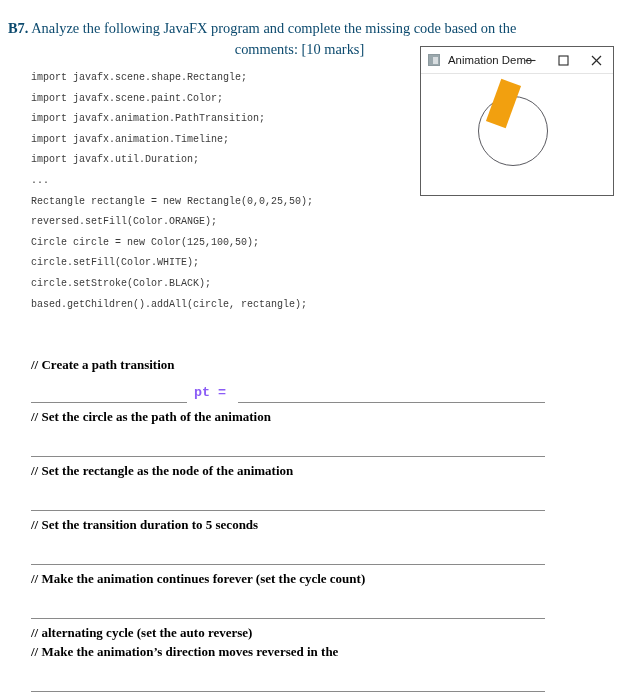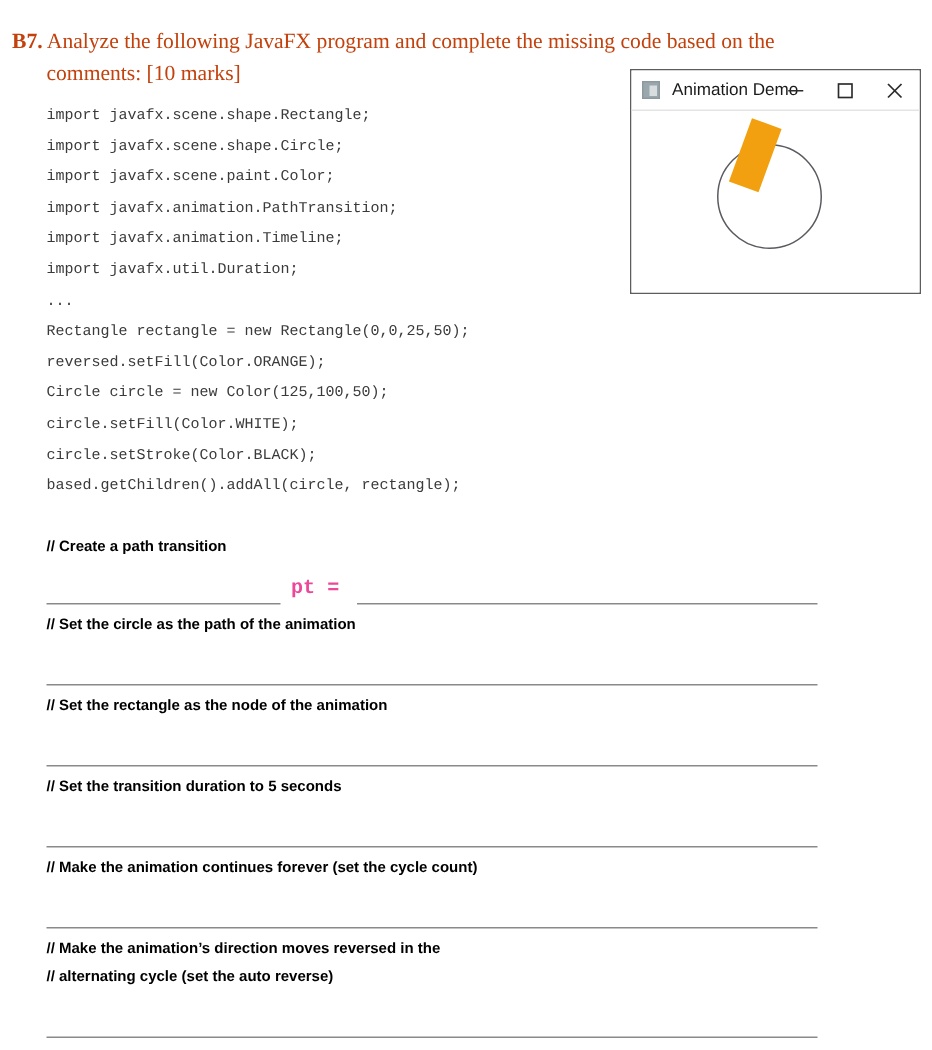--- a/index.html
+++ b/index.html
@@ -19,33 +19,34 @@
 
   
   .question-header {
     position: absolute;
     left: 8px;
     top: 18px;
     width: 575px;
     font-family: "Liberation Serif", serif;
     font-size: 14.4px;
     line-height: 20px;
-    color: #c2410c;
+    color: #0c4a6e;
   }
   .q-label {
     font-weight: bold;
     font-family: "Liberation Serif", serif;
   }
   .q-body {
     display: inline;
   }
   .q-line2 {
     display: block;
-    margin-left: 23px;
+    margin-left: 8px;
     margin-top: 1px;
+    text-align: center;
   }
 
   
   .code-block {
     position: absolute;
     left: 31px;
     top: 68px;
     width: 560px;
   }
   .code-line {
@@ -58,22 +59,22 @@
   }
 
   
   .answer-area {
     position: absolute;
     left: 31px;
     top: 355px;
     width: 565px;
   }
   .comment-line {
-    font-family: Liberation Sans, sans-serif;
-    font-size: 10px;
+    font-family: Liberation Serif, serif;
+    font-size: 13px;
     line-height: 19px;
     font-weight: bold;
     color: #000000;
     white-space: pre;
   }
   .blank-row {
     position: relative;
     height: 21px;
   }
   .blank-rule {
@@ -100,21 +101,21 @@
     width: 156px;
     border-bottom: 1.3px solid #8a8a8a;
   }
   .pt-text {
     position: absolute;
     left: 163px;
     bottom: 7px;
     font-family: "Liberation Mono", "DejaVu Sans Mono", monospace;
     font-size: 13.4px;
     font-weight: bold;
-    color: #ec4899;
+    color: #8b5cf6;
     white-space: pre;
   }
   .pt-rule-right {
     position: absolute;
     left: 207px;
     bottom: 4px;
     width: 307px;
     border-bottom: 1.3px solid #8a8a8a;
   }
   .gap-md { height: 14px; }
@@ -216,21 +217,20 @@
 <body>
 
 <div class="question-header">
   <span class="q-label">B7.</span>
   <span class="q-body">Analyze the following JavaFX program and complete the missing code based on the</span>
   <span class="q-line2">comments: [10 marks]</span>
 </div>
 
 <div class="code-block">
   <div class="code-line">import javafx.scene.shape.Rectangle;</div>
-  <div class="code-line">import javafx.scene.shape.Circle;</div>
   <div class="code-line">import javafx.scene.paint.Color;</div>
   <div class="code-line">import javafx.animation.PathTransition;</div>
   <div class="code-line">import javafx.animation.Timeline;</div>
   <div class="code-line">import javafx.util.Duration;</div>
   <div class="code-line">...</div>
   <div class="code-line">Rectangle rectangle = new Rectangle(0,0,25,50);</div>
   <div class="code-line">reversed.setFill(Color.ORANGE);</div>
   <div class="code-line">Circle circle = new Color(125,100,50);</div>
   <div class="code-line">circle.setFill(Color.WHITE);</div>
   <div class="code-line">circle.setStroke(Color.BLACK);</div>
@@ -264,22 +264,22 @@
   <div class="blank-row">
     <span class="blank-rule full"></span>
   </div>
 
   <div class="comment-line">// Make the animation continues forever (set the cycle count)</div>
   <div class="gap-md"></div>
   <div class="blank-row">
     <span class="blank-rule full"></span>
   </div>
 
+  <div class="comment-line">// alternating cycle (set the auto reverse)</div>
   <div class="comment-line">// Make the animation’s direction moves reversed in the</div>
-  <div class="comment-line">// alternating cycle (set the auto reverse)</div>
   <div class="gap-md"></div>
   <div class="blank-row">
     <span class="blank-rule full"></span>
   </div>
 
   <div class="comment-line">// Start the animation</div>
 
 </div>
 
 <div class="app-window">

